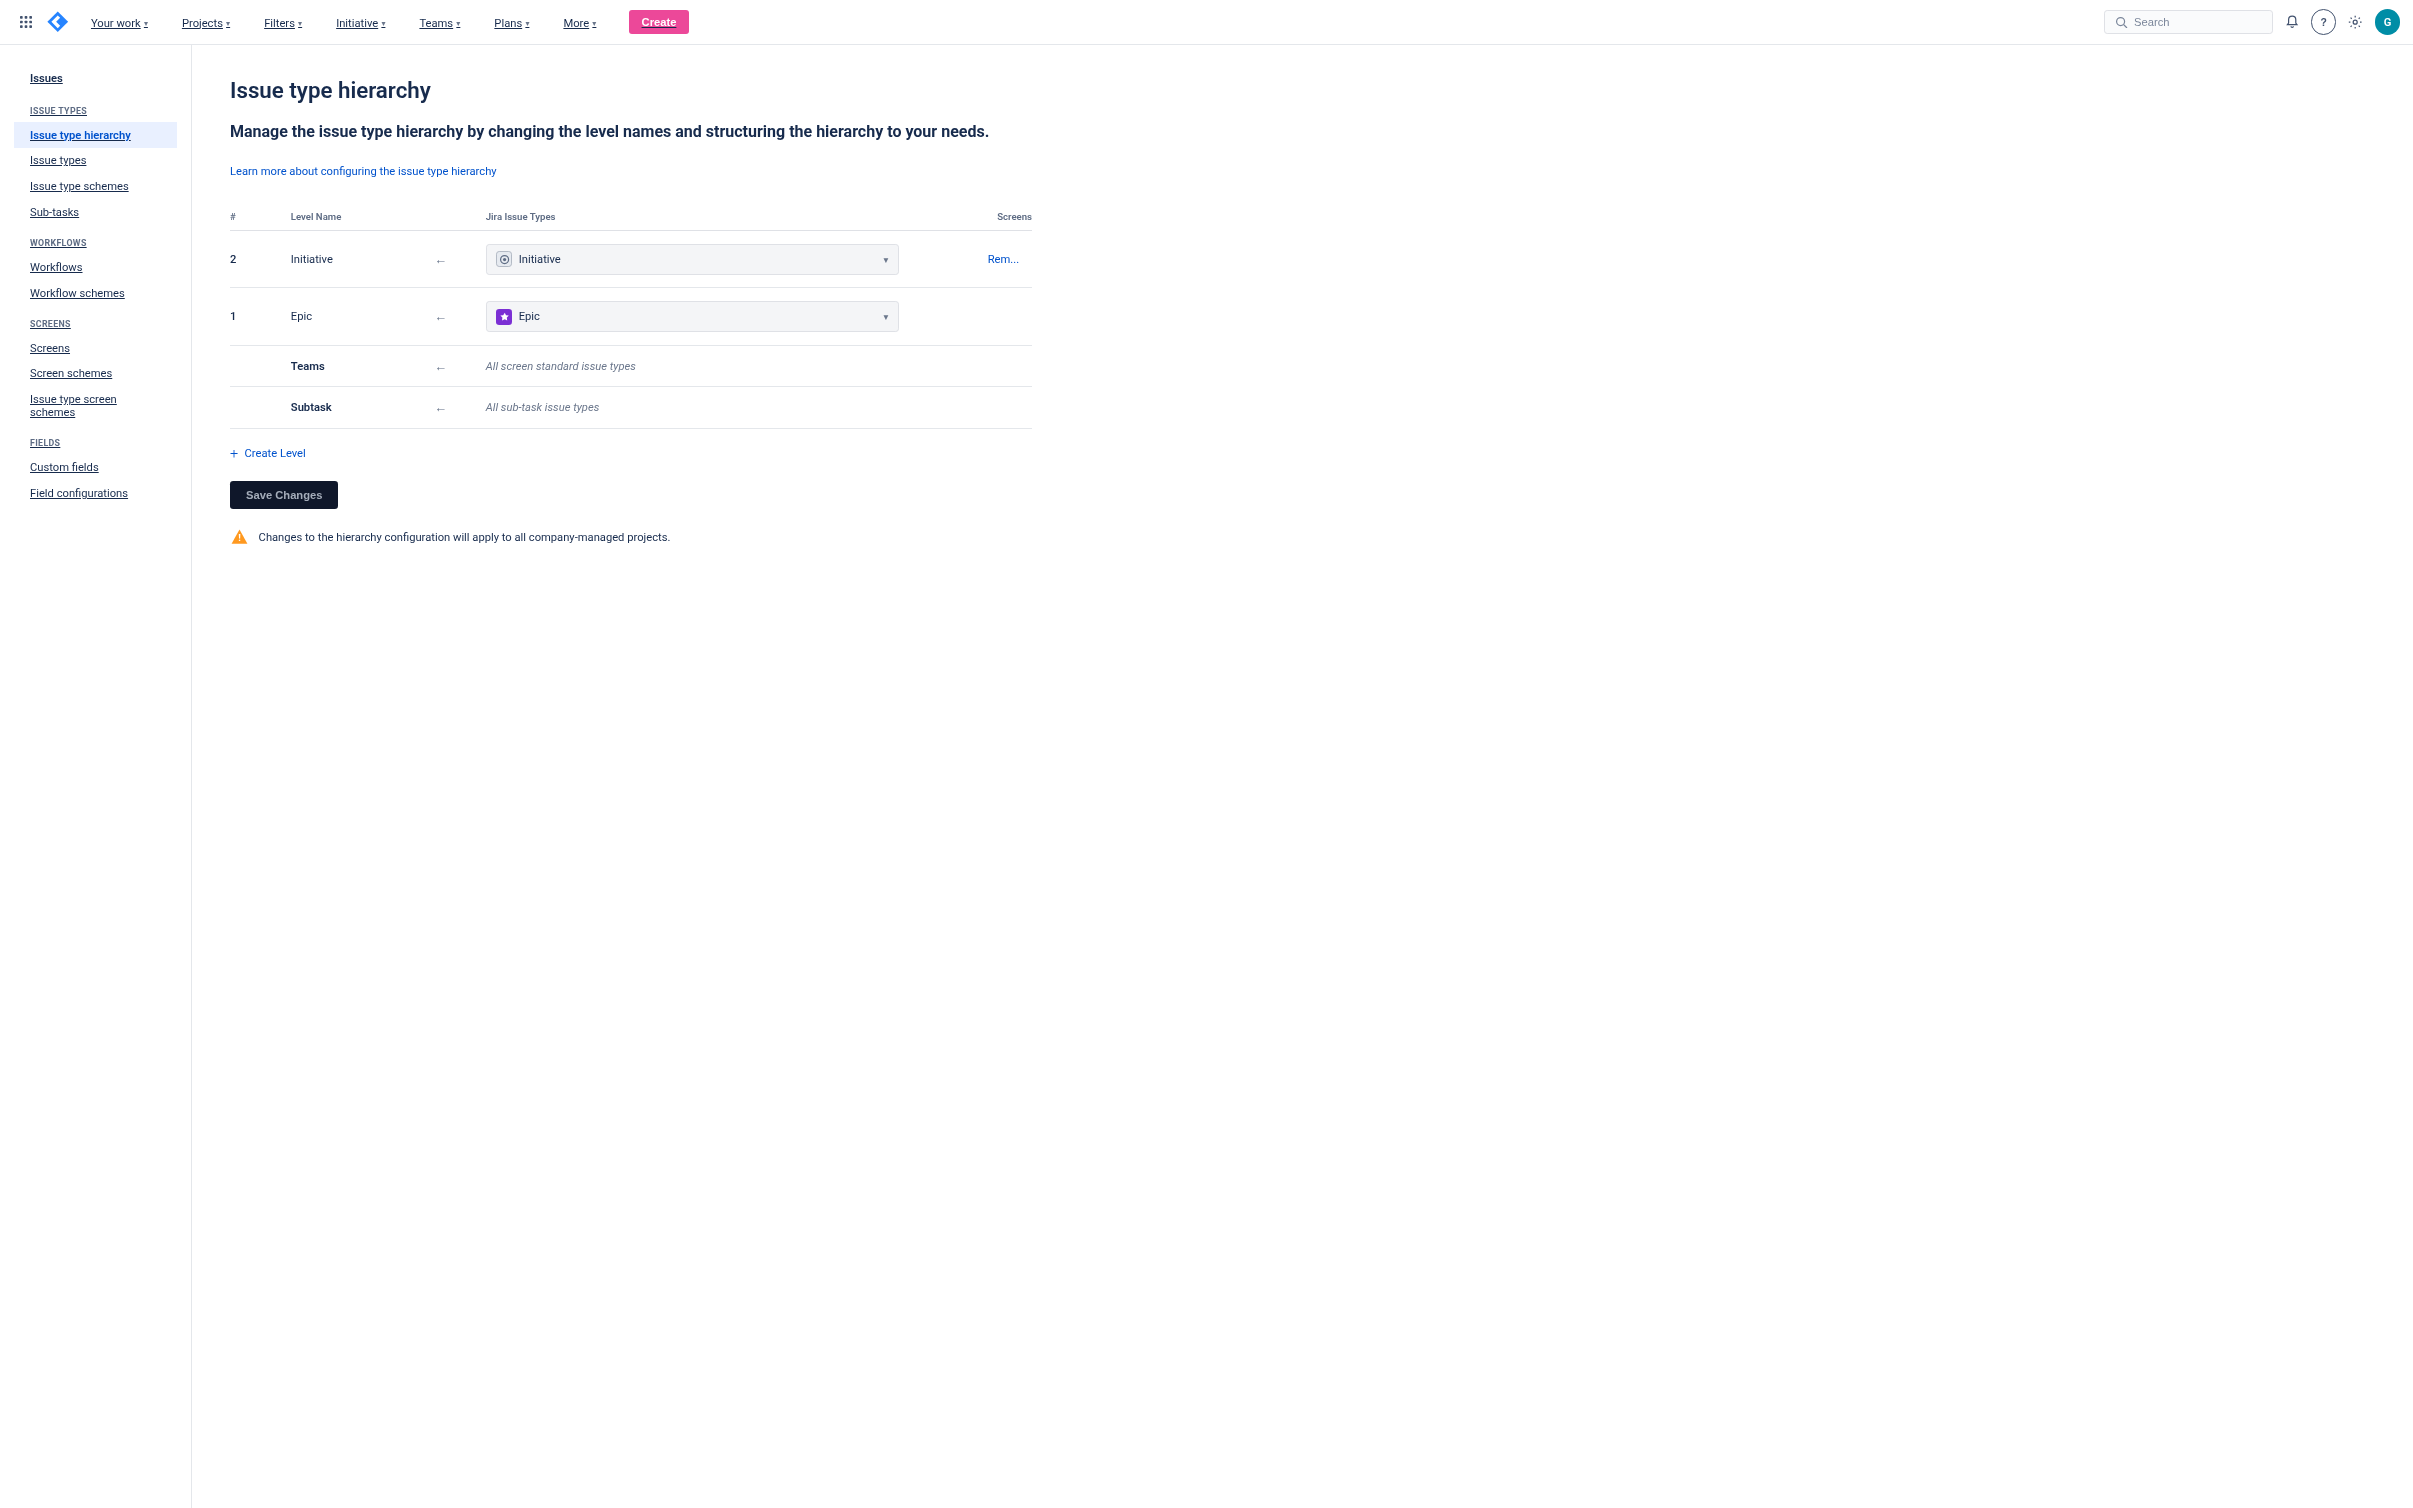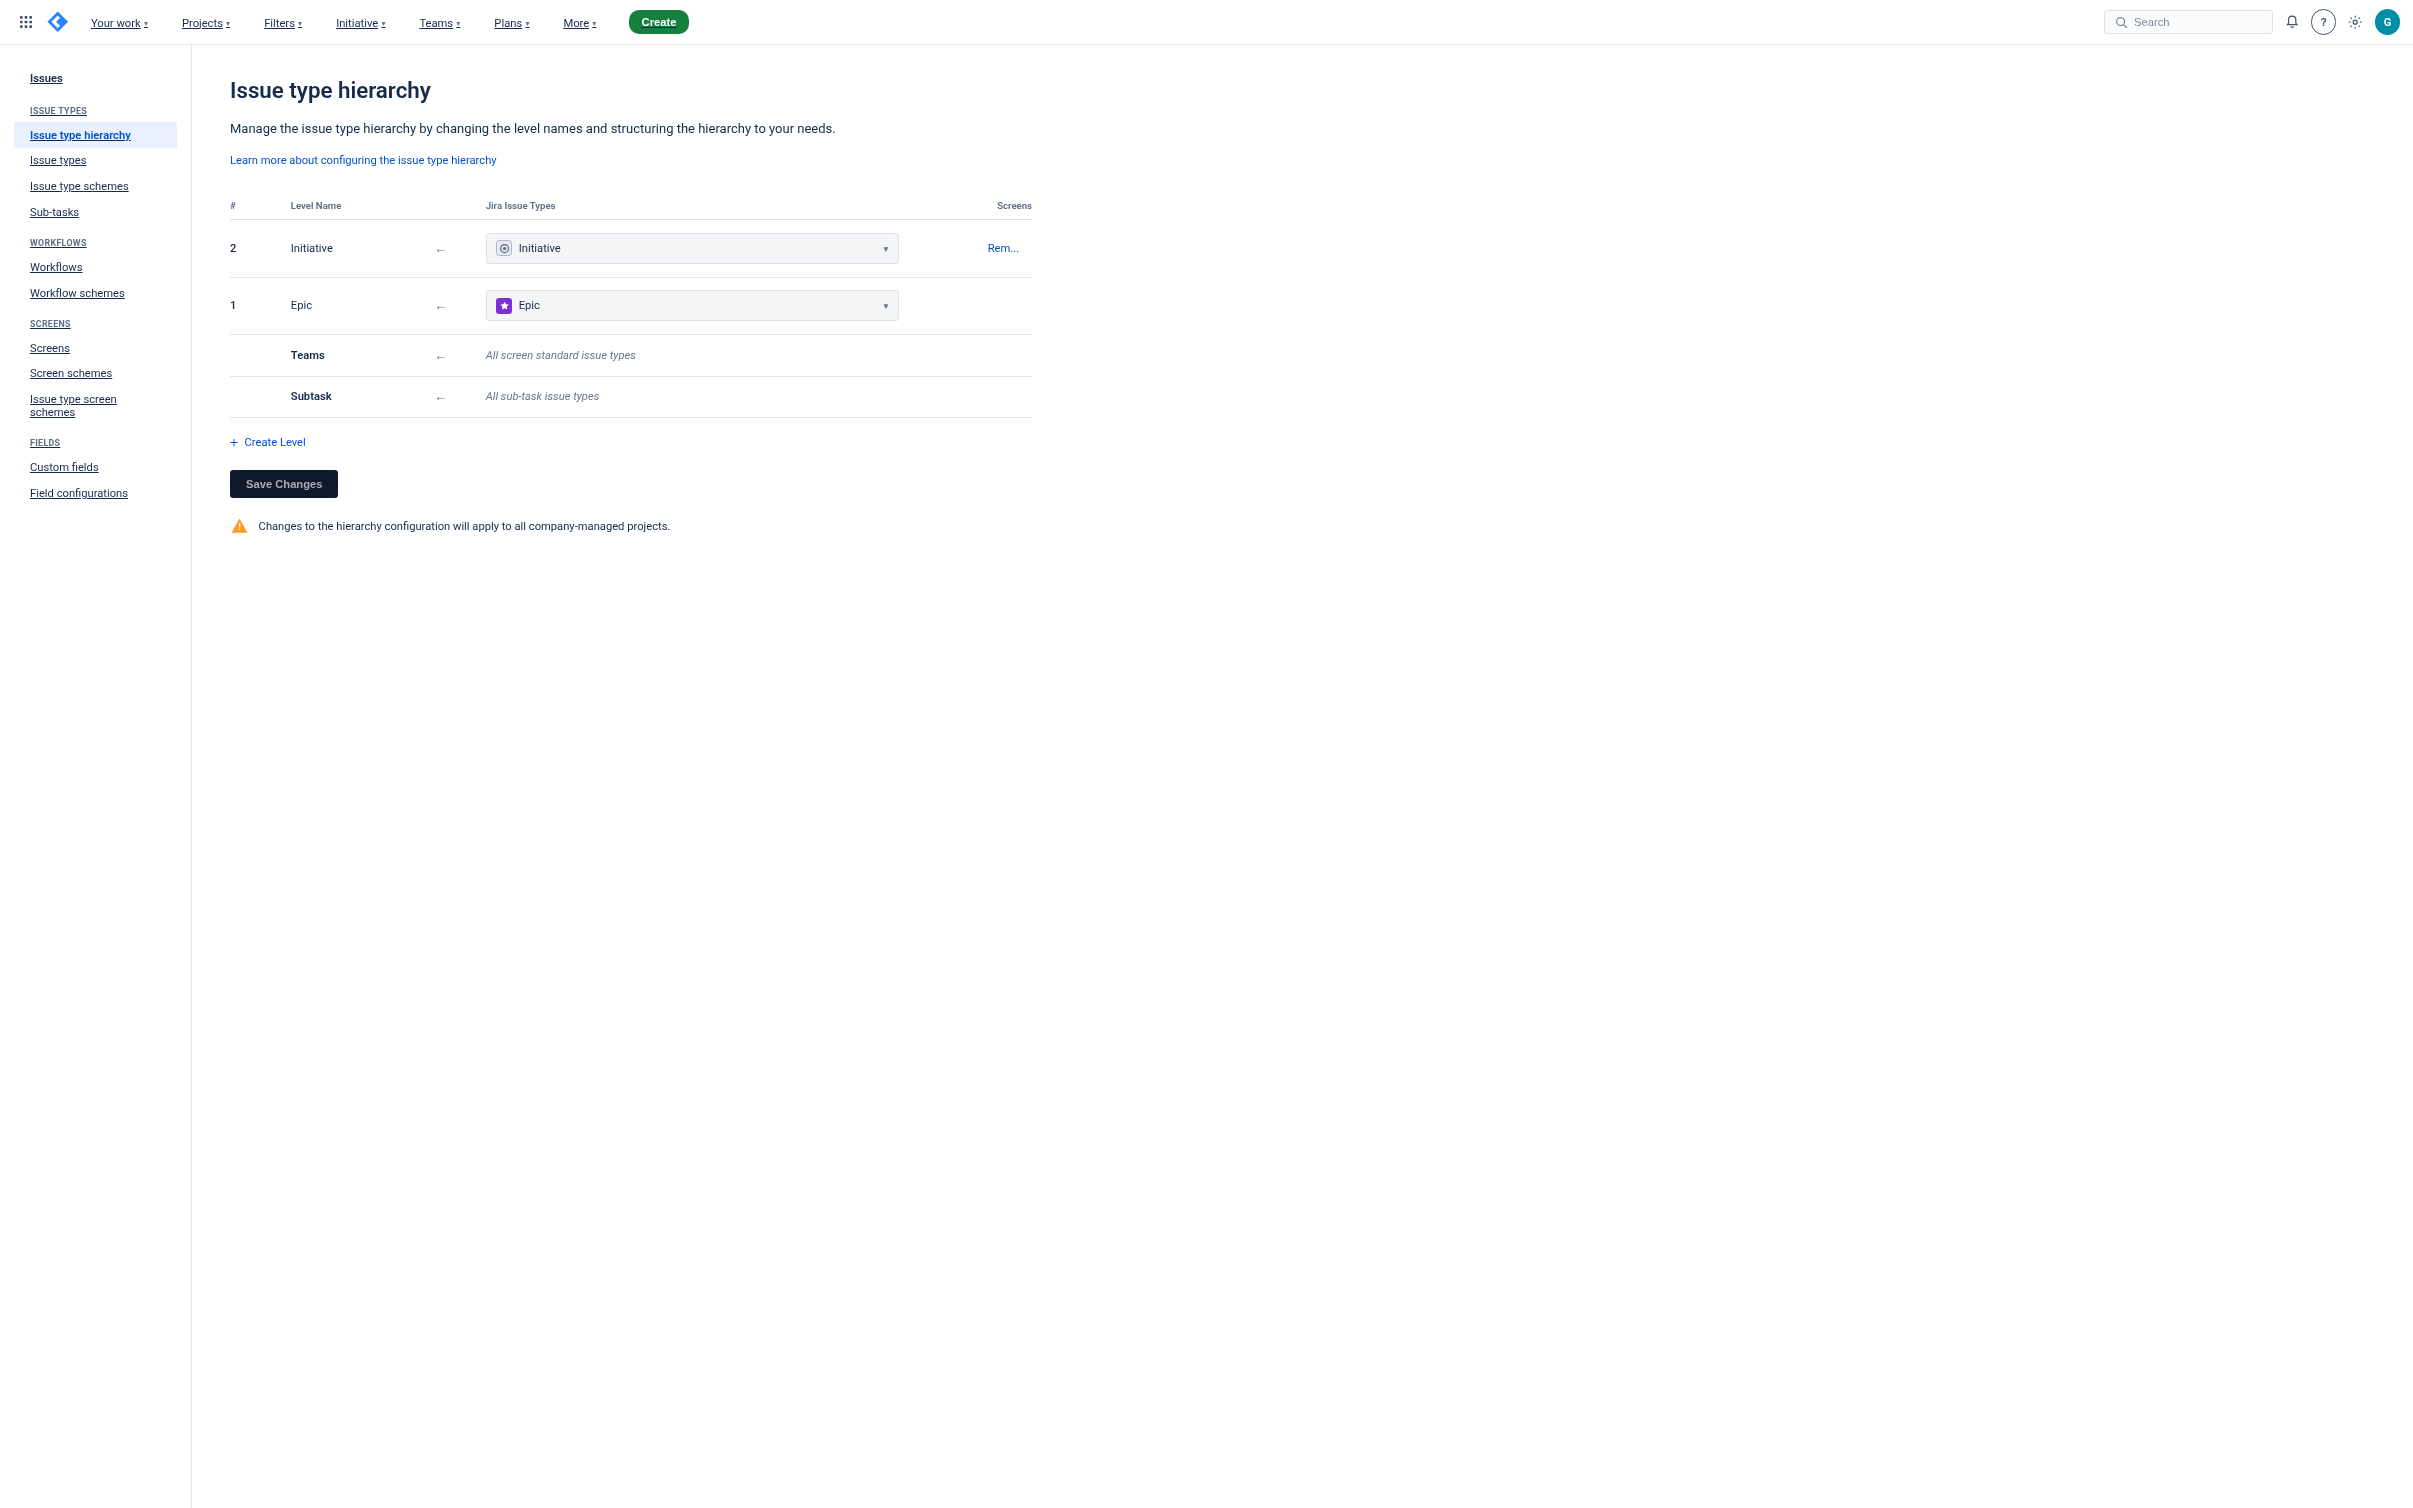--- a/index.html
+++ b/index.html
@@ -16,21 +16,21 @@
     .topnav-logo svg { width: 25.5px; height: 25.5px; }
     .topnav-nav-items { display: flex; align-items: flex-end; gap: 18px; flex: 1; text-decoration: underline; }
     .topnav-nav-item {
       display: flex; align-items: center; gap: 3.2px;
       padding: 4.8px 8px; border-radius: 3.2px; cursor: pointer;
       font-size: 11.2px; color: #172b4d; font-weight: 400;
       white-space: nowrap;
     }
     .topnav-nav-item .chevron { font-size: 8px; color: #6b778c; }
     .topnav-create-btn {
-      background: #15803d; color: #fff; border: none; border-radius: 10px;
+      background: #ec4899; color: #fff; border: none; border-radius: 3px;
       padding: 6.4px 12.8px; font-size: 11.2px; font-weight: 600; cursor: pointer;
       margin-left: 6.4px; white-space: nowrap;
     }
     .topnav-right { display: flex; align-items: center; gap: 6.4px; margin-left: auto; }
     .topnav-search {
       display: flex; gap: 6.4px;
       border: 0.8px solid #dfe1e6; border-radius: 3.2px; padding: 4.8px 9.6px;
       background: #fafbfc; min-width: 160px; cursor: text;
     }
     .topnav-search input {
@@ -74,21 +74,21 @@
     }
 
     
     .main-content {
       margin-left: 192px; flex: 1; padding: 32px 38px; max-width: 878px;
     }
     .page-title {
       font-size: 22.3px; font-weight: 600; color: #172b4d; margin-bottom: 16px;
     }
     .page-description {
-      font-size: 13px; color: #172b4d; margin-bottom: 14px; line-height: 1.6;
+      font-size: 16px; color: #172b4d; margin-bottom: 20px; line-height: 1.6; font-weight: bold;
     }
     .page-link {
       font-size: 11.2px; color: #0052cc; text-decoration: none; cursor: pointer;
     }
 
     
     .hierarchy-table { width: 100%; margin-top: 25.5px; border-collapse: collapse; }
     .hierarchy-table thead tr { border-bottom: 1.6px solid #dfe1e6; }
     .hierarchy-table th {
       text-align: left; padding: 8px 12.8px; font-size: 9.6px; font-weight: 600;

